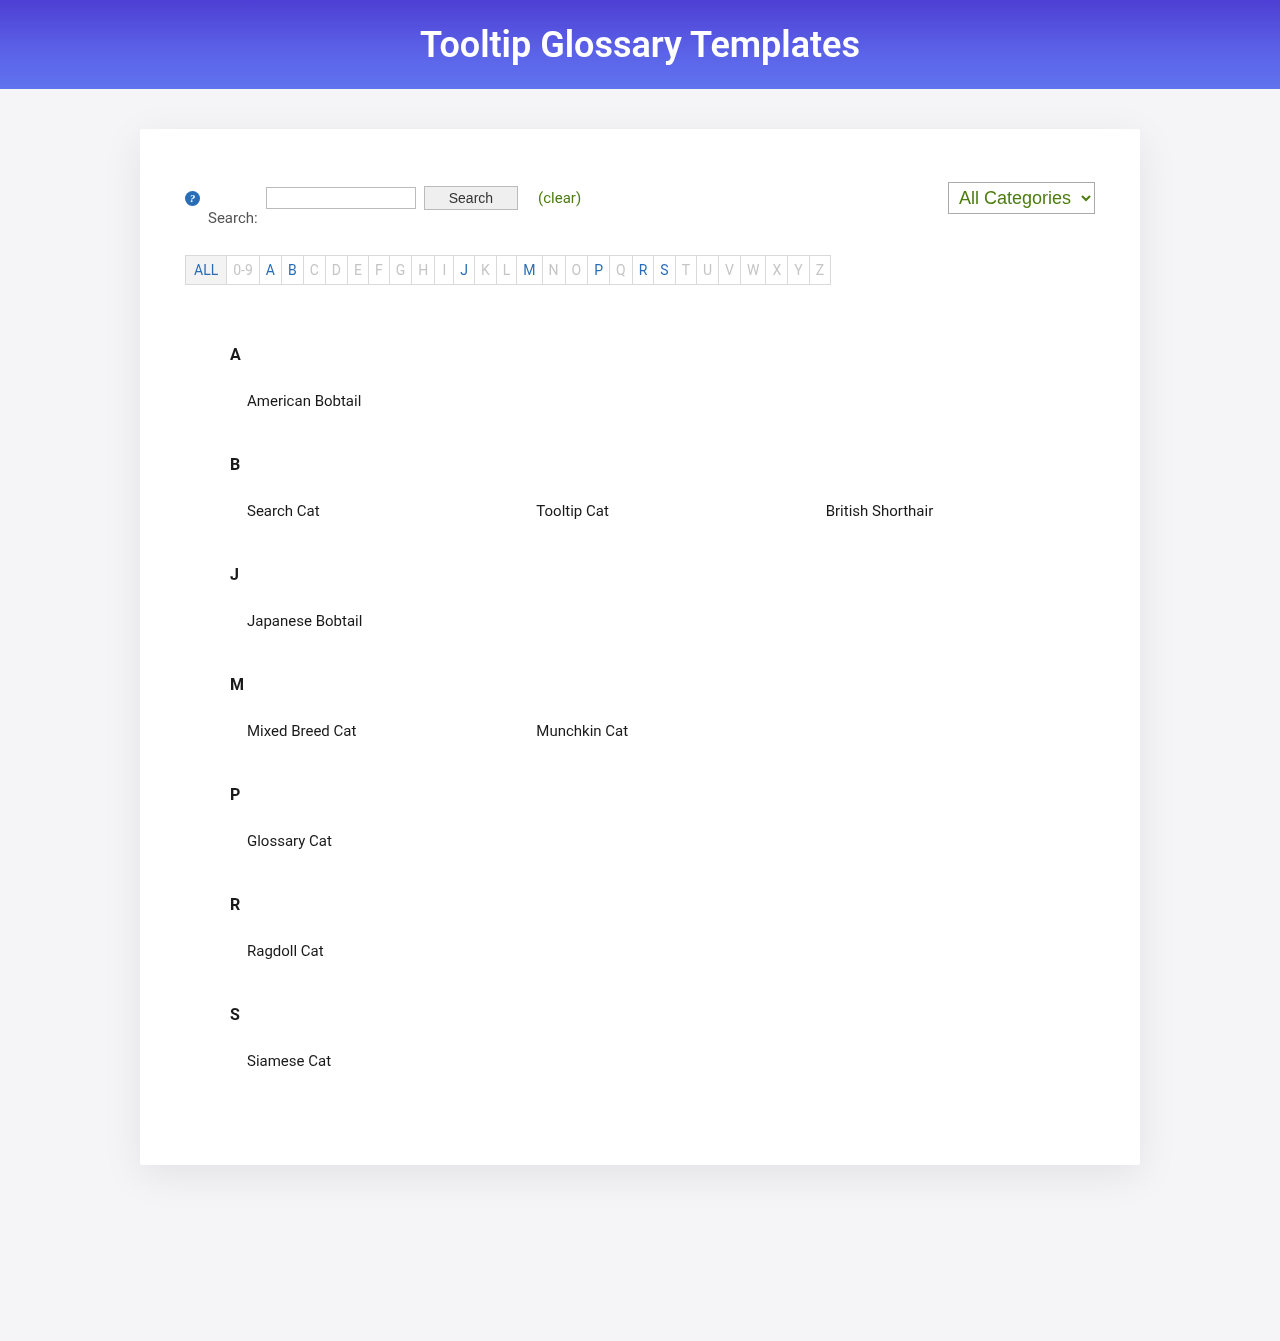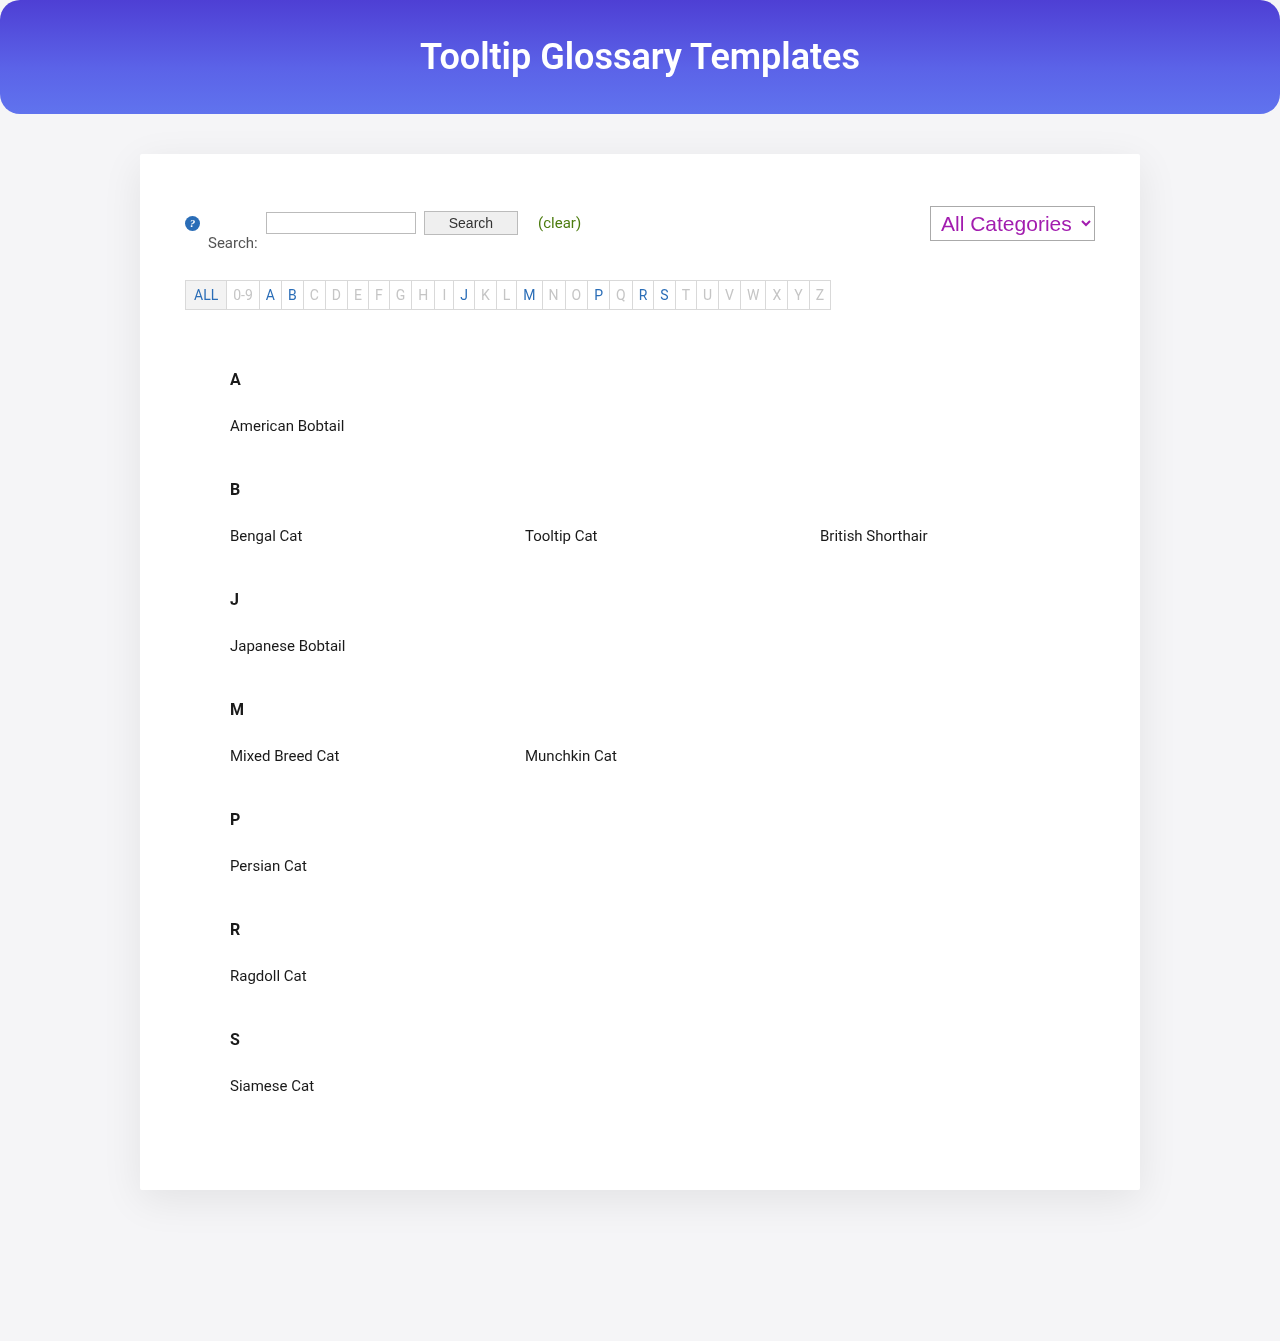--- a/index.html
+++ b/index.html
@@ -7,25 +7,24 @@
   padding: 0;
   box-sizing: border-box;
 }
 body {
   font-family: -apple-system, BlinkMacSystemFont, "Segoe UI", Roboto, "Helvetica Neue", Arial, sans-serif;
   background: #f5f5f7;
   width: 1280px;
 }
 .hero {
   background: linear-gradient(180deg, #4e3fd4 0%, #5b63e8 60%, #6073ee 100%);
-  height: 114px;
+  height: 89px;
   display: flex;
   align-items: center;
   justify-content: center;
-  border-radius: 20px;
 }
 .hero h1 {
   color: #ffffff;
   font-size: 36px;
   font-weight: 600;
 }
 .card-wrap {
   padding: 40px 20px 80px;
 }
 .card {
@@ -79,25 +78,25 @@
 .clear-link {
   color: #4d7c0f;
   font-size: 15px;
   margin-left: 12px;
   cursor: pointer;
 }
 .spacer {
   flex: 1;
 }
 .cat-select {
-  font-size: 21px;
+  font-size: 18px;
   padding: 4px 6px;
   border: 1px solid #aaa;
   background: #fff;
-  color: #a21caf;
+  color: #4d7c0f;
   min-width: 100px;
 }
 .alpha-nav {
   display: flex;
   margin-bottom: 60px;
 }
 .alpha-nav .cell {
   border: 1px solid #d9d9d9;
   font-size: 14px;
   height: 30px;
@@ -134,20 +133,21 @@
 .section-letter {
   font-size: 16px;
   font-weight: 700;
   color: #1a1a1a;
   margin-bottom: 28px;
 }
 .terms {
   display: grid;
   grid-template-columns: repeat(3, 1fr);
   gap: 14px 20px;
+  margin-left: 17px;
 }
 .term {
   font-size: 15px;
   color: #1a1a1a;
   cursor: pointer;
 }
 </style>
 </head>
 <body>
 
@@ -204,42 +204,42 @@
     <div class="content" id="glossary-content">
         <div class="section">
           <div class="section-letter">A</div>
           <div class="terms">
             <div class="term">American Bobtail</div>
           </div>
         </div>
         <div class="section">
           <div class="section-letter">B</div>
           <div class="terms">
-            <div class="term">Bengal Cat</div>
+            <div class="term">Search Cat</div>
             <div class="term">Tooltip Cat</div>
             <div class="term">British Shorthair</div>
           </div>
         </div>
         <div class="section">
           <div class="section-letter">J</div>
           <div class="terms">
             <div class="term">Japanese Bobtail</div>
           </div>
         </div>
         <div class="section">
           <div class="section-letter">M</div>
           <div class="terms">
             <div class="term">Mixed Breed Cat</div>
             <div class="term">Munchkin Cat</div>
           </div>
         </div>
         <div class="section">
           <div class="section-letter">P</div>
           <div class="terms">
-            <div class="term">Persian Cat</div>
+            <div class="term">Glossary Cat</div>
           </div>
         </div>
         <div class="section">
           <div class="section-letter">R</div>
           <div class="terms">
             <div class="term">Ragdoll Cat</div>
           </div>
         </div>
         <div class="section">
           <div class="section-letter">S</div>

